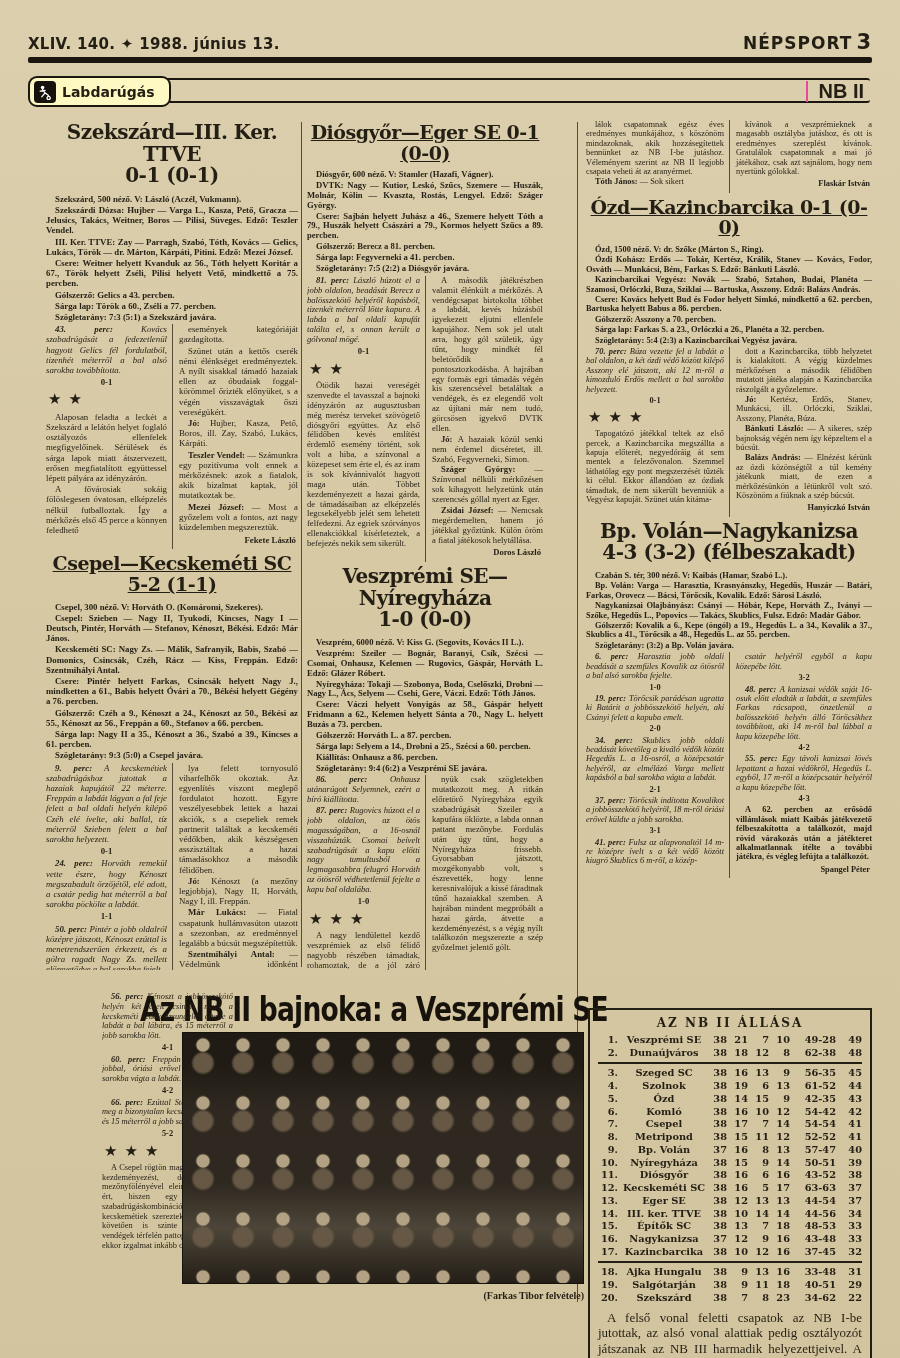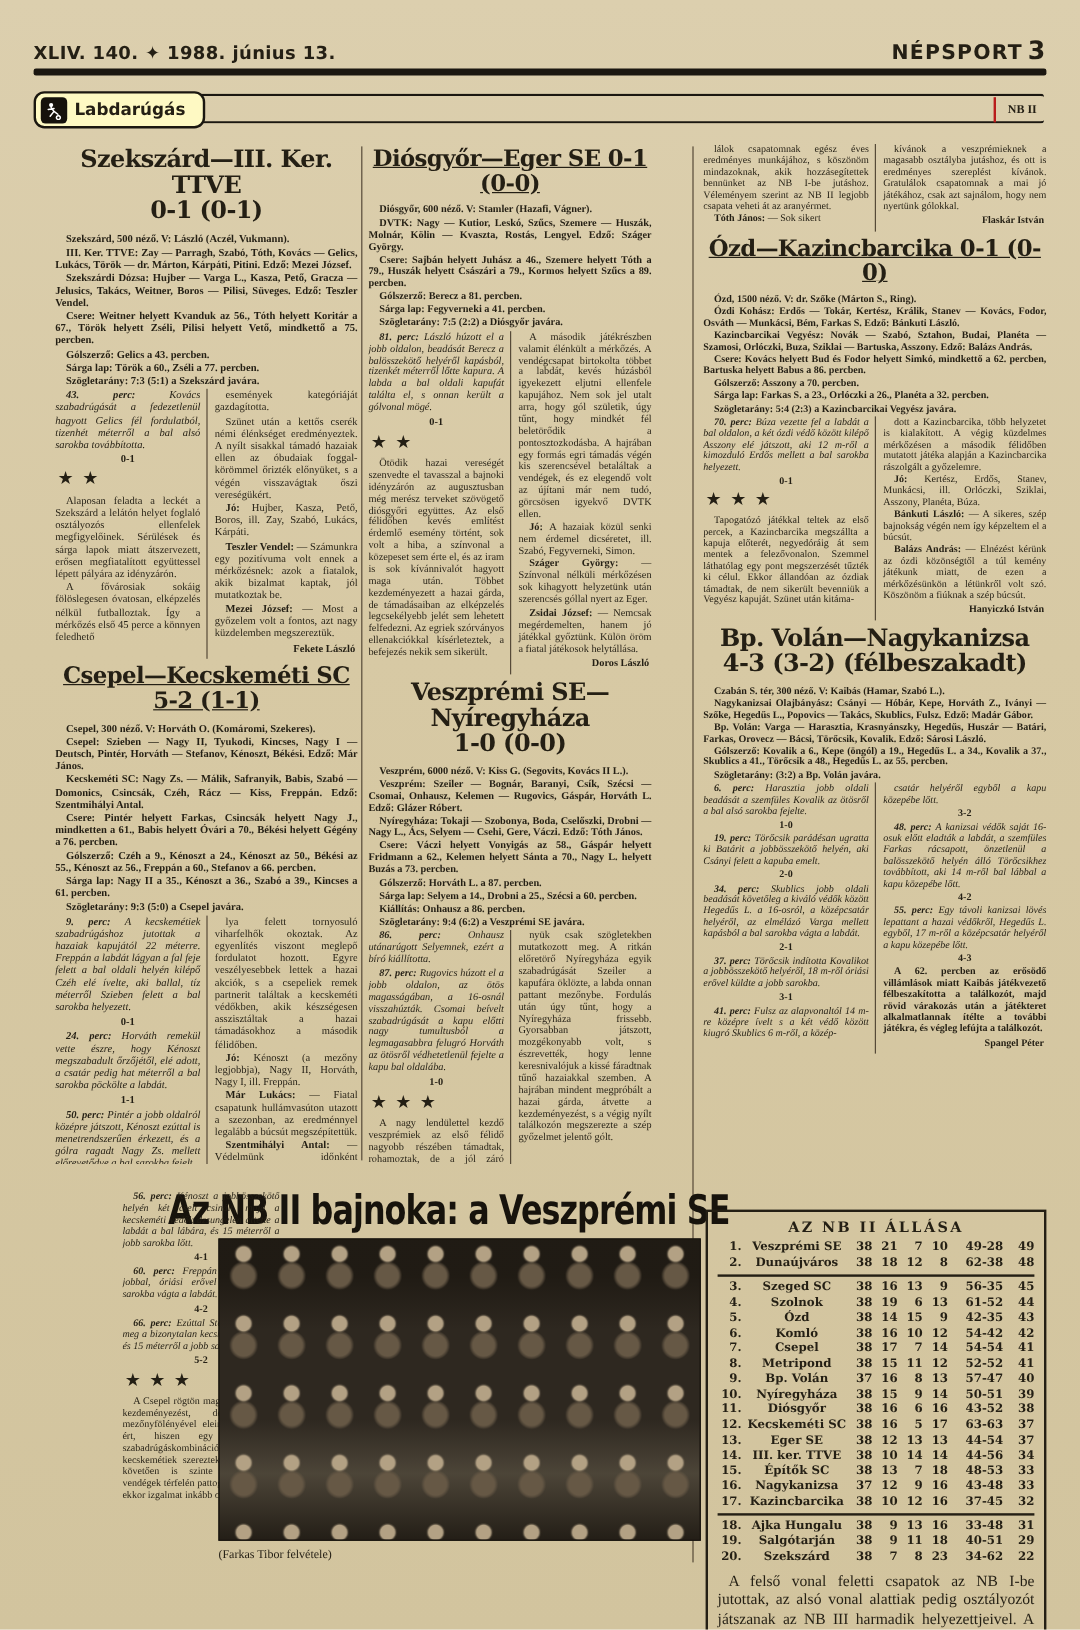--- a/index.html
+++ b/index.html
@@ -16,22 +16,22 @@
   .mast-right .pagenum{font-size:21px;margin-left:4px;}
   .thick-rule{position:absolute;left:28px;right:28px;top:57px;height:6px;background:#1b1710;border-radius:2px;}
 
   
   .section-band{position:absolute;left:30px;right:30px;top:78px;height:25px;
                 border-top:2px solid #1b1710;border-bottom:2px solid #1b1710;border-radius:3px;}
   .section-chip{position:absolute;left:-2px;top:-4px;height:31px;display:flex;align-items:center;gap:6px;
                 border:2px solid #1b1710;border-radius:9px;background:#fef9c3;padding:0 14px 0 4px;
                 font-family:"DejaVu Sans", sans-serif;font-weight:bold;font-size:14px;}
   .logo-box{width:22px;height:22px;background:#16120c;border-radius:4px;display:flex;align-items:center;justify-content:center;}
-  .nb2{position:absolute;right:6px;top:1px;font-family:Liberation Serif, serif;font-weight:bold;font-size:10px;
-       padding-left:10px;border-left:2px solid #b91c1c;height:21px;display:flex;align-items:center;}
+  .nb2{position:absolute;right:6px;top:1px;font-family:Liberation Sans, sans-serif;font-weight:bold;font-size:20px;
+       padding-left:10px;border-left:2px solid #ec4899;height:21px;display:flex;align-items:center;}
 
   
   .col{position:absolute;overflow:hidden;text-align:justify;}
   .col1{left:46px;top:118px;width:252px;height:852px;font-size:8.8px;line-height:1.16;}
   .col2{left:307px;top:118px;width:236px;height:852px;font-size:8.6px;line-height:1.15;}
   .col3{left:586px;top:118px;width:286px;height:886px;font-size:8.4px;line-height:1.12;}
   .vdiv{position:absolute;width:1px;background:#564a38;}
   .vdiv1{left:301px;top:122px;height:845px;}
   .vdiv2{left:577px;top:122px;height:1180px;}
 
@@ -56,22 +56,22 @@
             transform:scaleX(.78);transform-origin:0 50%;color:#17130c;}
   .bottomleft{position:absolute;left:58px;top:992px;width:131px;height:342px;overflow:hidden;
               font-size:8.4px;line-height:1.16;text-align:justify;margin-left:44px;}
   .photo{position:absolute;left:182px;top:1032px;width:402px;height:252px;border:1px solid #15110b;
          background-color:#2e2820;
          background-image:
            radial-gradient(circle at 20px 12px, #b3a184 0 6px, rgba(179,161,132,.25) 7px, transparent 8px),
            radial-gradient(circle at 20px 30px, #665845 0 9px, rgba(102,88,69,.4) 11px, transparent 12px),
            linear-gradient(180deg, rgba(20,16,10,.55) 0 12%, rgba(0,0,0,0) 30% 60%, rgba(214,200,166,.18) 78%, rgba(20,16,10,.4) 100%);
          background-size:40px 58px,40px 58px,100% 100%;}
-  .caption{position:absolute;left:182px;top:1290px;width:402px;
-           font-size:10px;font-weight:normal;}
+  .caption{position:absolute;left:182px;top:1290px;width:402px;text-align:right;
+           font-size:10px;font-weight:bold;}
 
   
   .standings-wrap{position:absolute;left:588px;top:1008px;width:284px;}
   .standings{border:2px solid #241f14;padding:5px 8px 6px;}
   .st-title{text-align:center;font-weight:bold;font-size:12px;letter-spacing:2px;margin:1px 0 4px;
             font-family:"DejaVu Serif", serif;}
   .st-row{display:flex;font-weight:bold;font-size:9.8px;line-height:1.3;font-family:"DejaVu Serif", serif;}
   .st-row .c-pos{width:20px;text-align:right;margin-right:4px;}
   .st-row .c-team{flex:1;text-align:center;}
   .st-row .c-n{width:21px;text-align:right;}
@@ -109,22 +109,22 @@
 
   <div class="vdiv vdiv1"></div>
   <div class="vdiv vdiv2"></div>
 
   <div class="col col1">
     <section>
       <h2 class="match-title"><span>Szekszárd—III. Ker. TTVE</span><br><span>0-1 (0-1)</span></h2>
       <div>
 
       <div class="para detail"><b class="lead"></b><span>Szekszárd, 500 néző. V: László (Aczél, Vukmann).</span></div>
+          <div class="para detail"><b class="lead">Szekszárdi Dózsa: </b><span>Hujber — Varga L., Kasza, Pető, Gracza — Jelusics, Takács, Weitner, Boros — Pilisi, Süveges. Edző: Teszler Vendel.</span></div>
           <div class="para detail"><b class="lead">III. Ker. TTVE: </b><span>Zay — Parragh, Szabó, Tóth, Kovács — Gelics, Lukács, Török — dr. Márton, Kárpáti, Pitini. Edző: Mezei József.</span></div>
-          <div class="para detail"><b class="lead">Szekszárdi Dózsa: </b><span>Hujber — Varga L., Kasza, Pető, Gracza — Jelusics, Takács, Weitner, Boros — Pilisi, Süveges. Edző: Teszler Vendel.</span></div>
           <div class="para detail"><b class="lead">Csere: </b><span>Weitner helyett Kvanduk az 56., Tóth helyett Koritár a 67., Török helyett Zséli, Pilisi helyett Vető, mindkettő a 75. percben.</span></div>
           <div class="para detail"><b class="lead">Gólszerző: </b><span>Gelics a 43. percben.</span></div>
           <div class="para detail"><b class="lead">Sárga lap: </b><span>Török a 60., Zséli a 77. percben.</span></div>
           <div class="para detail"><b class="lead">Szögletarány: </b><span>7:3 (5:1) a Szekszárd javára.</span></div>
         </div>
       <div class="subcols">
         <div class="subcol">
 
         <div class="para min"><b class="lead">43. perc: </b><span>Kovács szabadrúgását a fedezetlenül hagyott Gelics fél fordulatból, tizenhét méterről a bal alsó sarokba továbbította.</span></div>
             <div class="para score"><span>0-1</span></div>
@@ -278,22 +278,22 @@
             <div class="para body"><b class="lead">Balázs András: </b><span>— Elnézést kérünk az ózdi közönségtől a túl kemény játékunk miatt, de ezen a mérkőzésünkön a létünkről volt szó. Köszönöm a fiúknak a szép búcsút.</span></div>
             <div class="para byline"><span>Hanyiczkó István</span></div>
           </div>
       </div>
     </section>
     <section>
       <h2 class="match-title"><span>Bp. Volán—Nagykanizsa</span><br><span>4-3 (3-2) (félbeszakadt)</span></h2>
       <div>
 
       <div class="para detail"><b class="lead"></b><span>Czabán S. tér, 300 néző. V: Kaibás (Hamar, Szabó L.).</span></div>
+          <div class="para detail"><b class="lead">Bp. Volán: </b><span>Varga — Harasztia, Krasnyánszky, Hegedűs, Huszár — Batári, Farkas, Orovecz — Bácsi, Törőcsik, Kovalik. Edző: Sárosi László.</span></div>
           <div class="para detail"><b class="lead">Nagykanizsai Olajbányász: </b><span>Csányi — Hóbár, Kepe, Horváth Z., Iványi — Szőke, Hegedűs L., Popovics — Takács, Skublics, Fulsz. Edző: Madár Gábor.</span></div>
-          <div class="para detail"><b class="lead">Bp. Volán: </b><span>Varga — Harasztia, Krasnyánszky, Hegedűs, Huszár — Batári, Farkas, Orovecz — Bácsi, Törőcsik, Kovalik. Edző: Sárosi László.</span></div>
           <div class="para detail"><b class="lead">Gólszerző: </b><span>Kovalik a 6., Kepe (öngól) a 19., Hegedűs L. a 34., Kovalik a 37., Skublics a 41., Törőcsik a 48., Hegedűs L. az 55. percben.</span></div>
           <div class="para detail"><b class="lead">Szögletarány: </b><span>(3:2) a Bp. Volán javára.</span></div>
         </div>
       <div class="subcols">
         <div class="subcol">
 
         <div class="para min"><b class="lead">6. perc: </b><span>Harasztia jobb oldali beadását a szemfüles Kovalik az ötösről a bal alsó sarokba fejelte.</span></div>
             <div class="para score"><span>1-0</span></div>
             <div class="para min"><b class="lead">19. perc: </b><span>Törőcsik parádésan ugratta ki Batárit a jobbösszekötő helyén, aki Csányi felett a kapuba emelt.</span></div>
             <div class="para score"><span>2-0</span></div>

